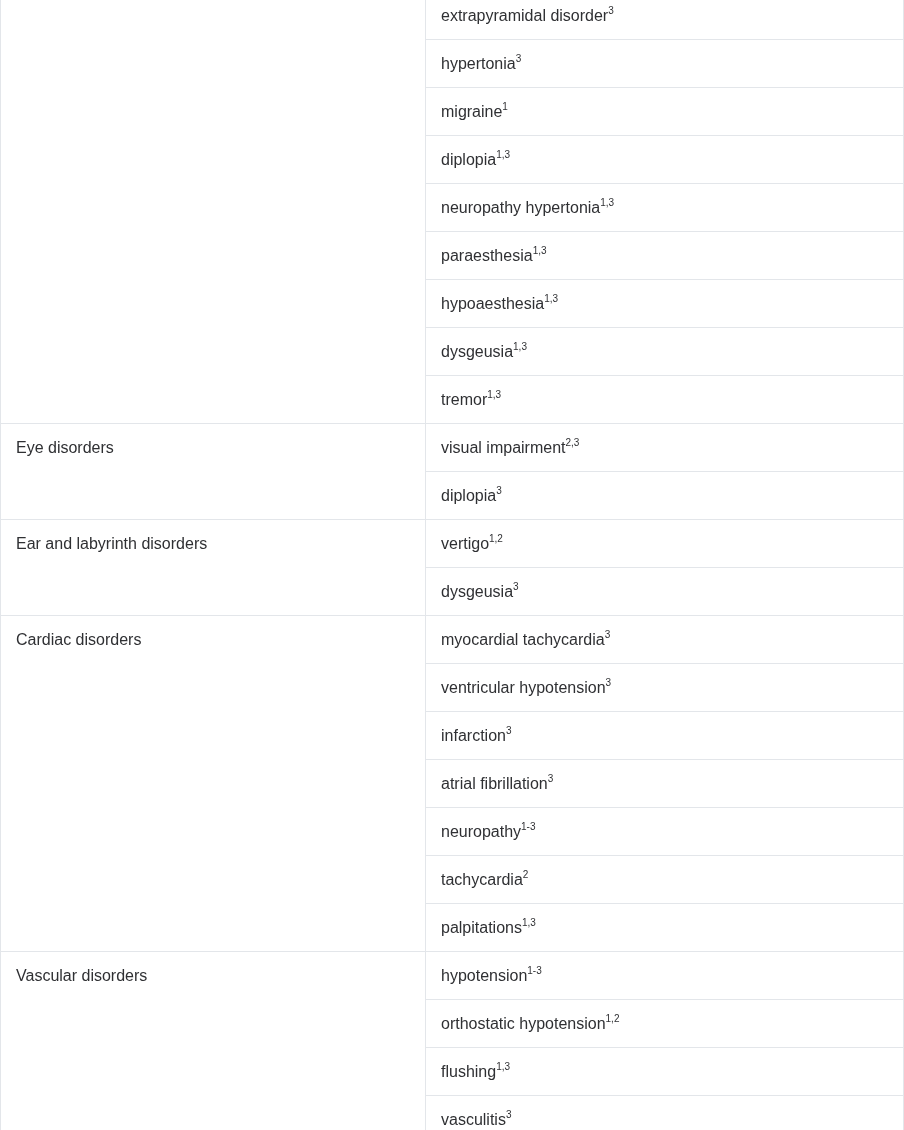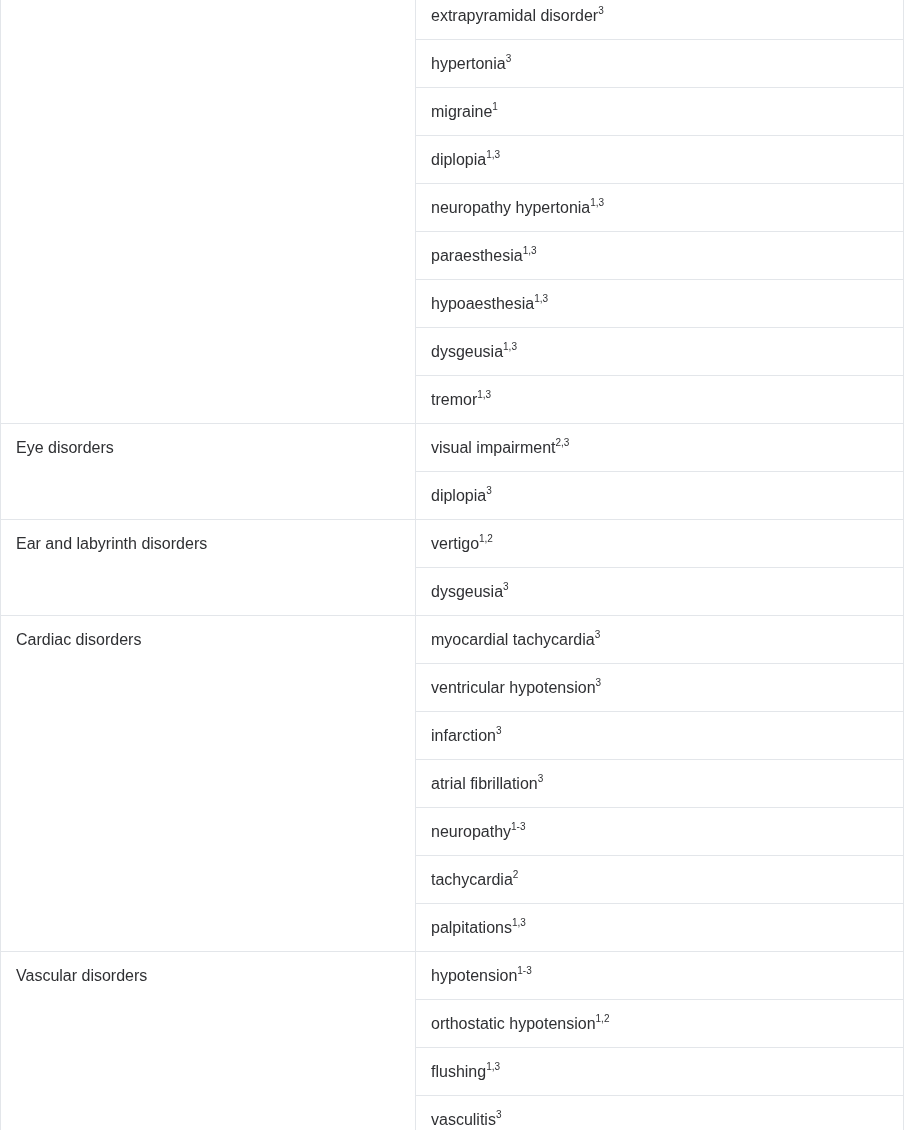--- a/index.html
+++ b/index.html
@@ -1,21 +1,21 @@
 <!DOCTYPE html>
 <html><head>
 <meta charset="utf-8">
 <style>
   html, body { margin:0; padding:0; background:#ffffff; }
   body { width:904px; height:1130px; overflow:hidden; position:relative;
          font-family:"Liberation Sans", "DejaVu Sans", sans-serif; color:#2f3033; }
   .table-wrap { position:absolute; left:0; top:-9px; width:904px; }
   table { border-collapse:collapse; width:904px; table-layout:fixed; }
   td { border:1.5px solid #e3e6ea; vertical-align:top; font-size:16px; line-height:20px; padding:0; }
-  td.cat { width:384px; padding:14px 15px 13px 15px; }
+  td.cat { width:384px; padding:14px 25px 13px 15px; }
   td.term { padding:14px 15px 13px 15px; height:20px; }
   sup { font-size:10px; line-height:0; position:relative; top:-1px; vertical-align:super; }
 </style>
 </head>
 <body>
 
 <div class="table-wrap">
   <table>
     <tbody id="tbody">
 

